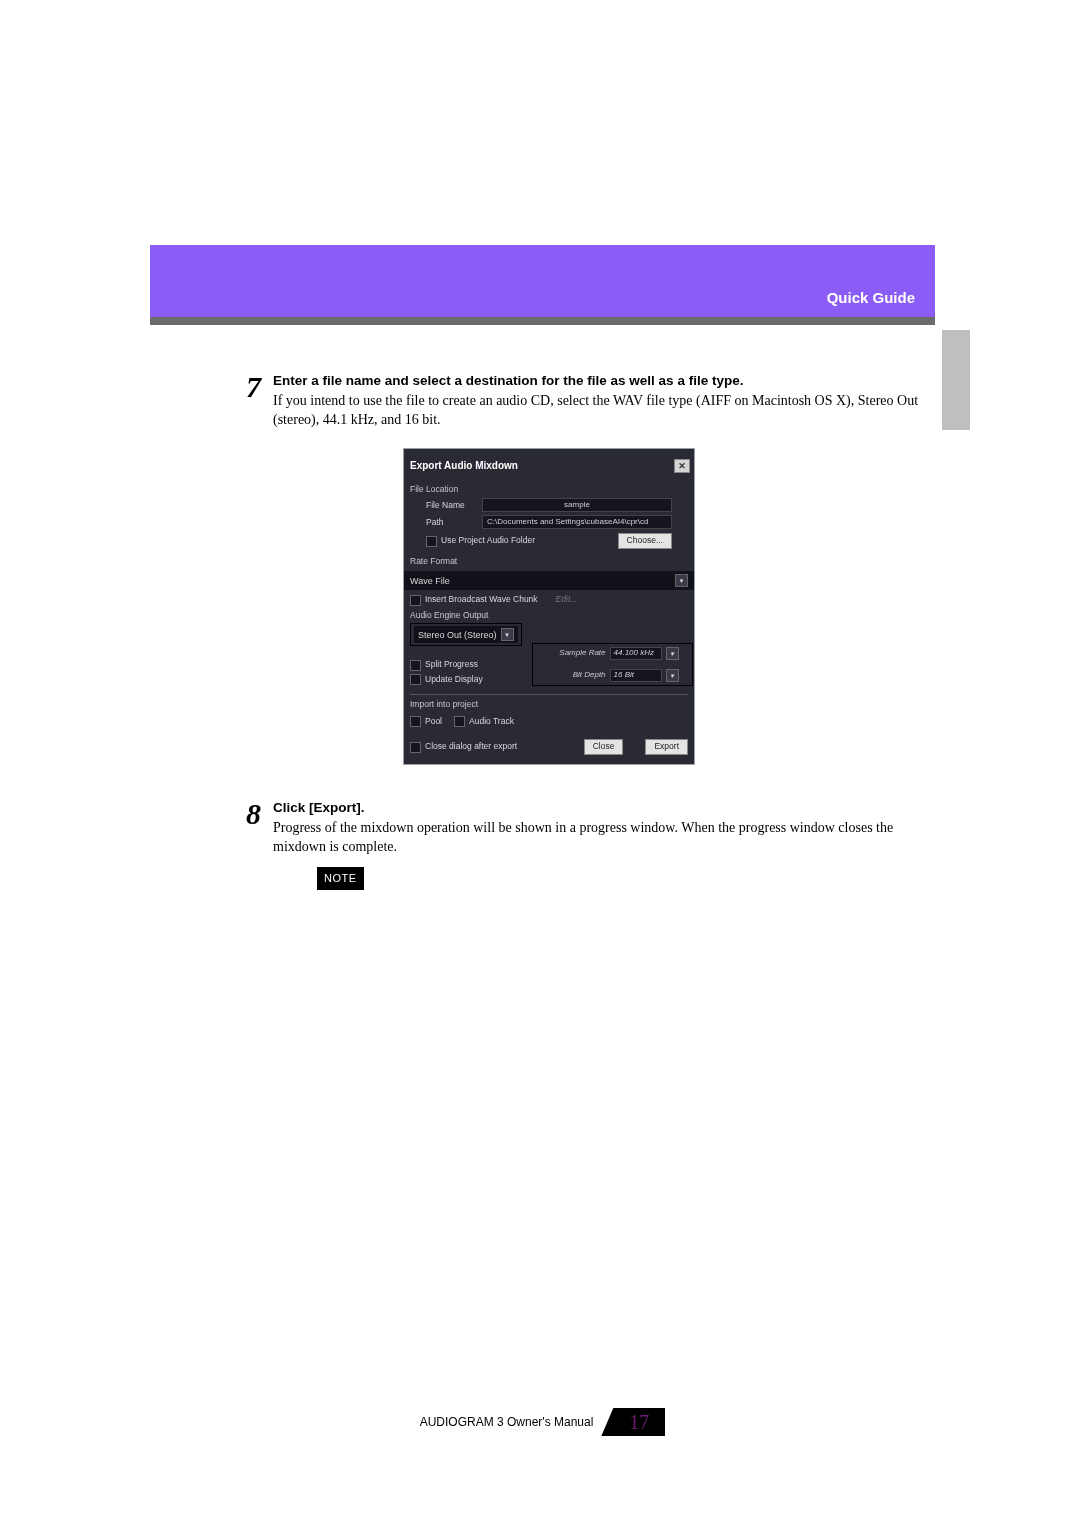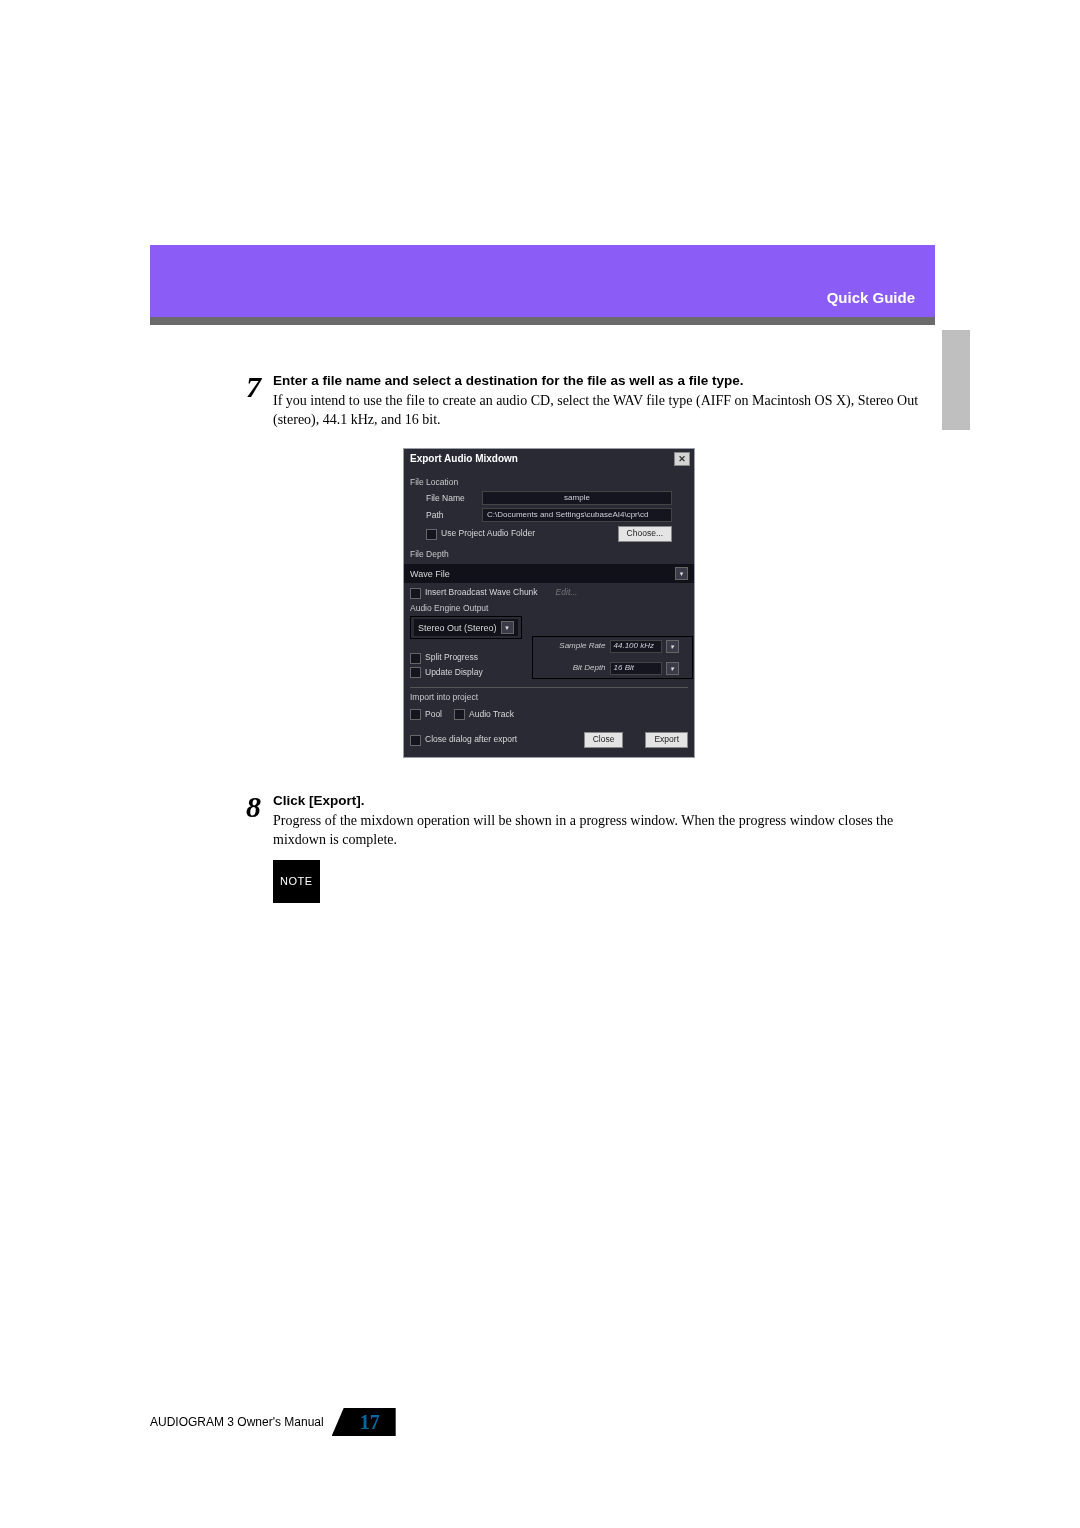--- a/index.html
+++ b/index.html
@@ -83,22 +83,23 @@
     display: flex;
     gap: 10px;
     margin-top: 10px;
     align-items: flex-start;
   }
   .note-badge {
     background: #000000;
     color: #ffffff;
     font-family: Arial, Helvetica, sans-serif;
     font-size: 11px;
-    padding: 14px 7px;
+    padding: 4px 7px;
     letter-spacing: 0.5px;
+    margin-left: 44px;
   }
   .note-text {
     font-family: Arial, Helvetica, sans-serif;
     font-size: 13px;
     flex: 1;
     text-align: justify;
   }
 
   
   .dialog-wrap {
@@ -108,21 +109,21 @@
     border: 1px solid #9aa0a6;
     font-family: Tahoma, Arial, sans-serif;
     font-size: 9px;
   }
   .dlg-titlebar {
     background: #2a2a35;
     color: #ffffff;
     display: flex;
     justify-content: space-between;
     align-items: center;
-    padding: 3px 4px 3px 6px;
+    padding: 10px 4px 3px 6px;
     font-size: 10px;
     font-weight: bold;
     gap: 32px;
   }
   .dlg-close {
     background: #d4d4d4;
     color: #333;
     width: 14px;
     height: 12px;
     display: flex;
@@ -246,21 +247,21 @@
     padding-top: 4px;
   }
 
   
   .page-footer {
     position: absolute;
     left: 150px;
     top: 1408px;
     width: 785px;
     display: flex;
-    justify-content: flex-start;
+    justify-content: center;
     align-items: center;
     gap: 8px;
   }
   .footer-text {
     font-family: Arial, Helvetica, sans-serif;
     font-size: 12px;
     color: #000;
   }
   .footer-pagenum-wrap {
     position: relative;
@@ -271,23 +272,23 @@
     position: absolute;
     left: 0; top: 0;
     width: 64px; height: 28px;
     background: #000;
     clip-path: polygon(12px 0, 100% 0, 100% 100%, 0 100%);
   }
   .footer-pagenum {
     position: absolute;
     left: 0; top: 0;
     width: 64px; height: 28px;
-    color: #0369a1;
+    color: #701a75;
     font-family: "Times New Roman", serif;
-    font-weight: bold;
+    font-weight: normal;
     font-size: 20px;
     display: flex;
     align-items: center;
     justify-content: center;
     padding-left: 6px;
   }
 </style>
 </head>
 <body>
 
@@ -323,21 +324,21 @@
             <div class="dlg-field">C:\Documents and Settings\cubaseAI4\cpr\cd</div>
           </div>
           <div class="dlg-row" style="justify-content:space-between;">
             <div class="dlg-chk">
               <span class="chk"></span>
               <span>Use Project Audio Folder</span>
             </div>
             <div class="dlg-btn">Choose...</div>
           </div>
 
-          <div class="dlg-section-label" style="margin-top:6px;">File Depth</div>
+          <div class="dlg-section-label" style="margin-top:6px;">Rate Format</div>
           <div class="dlg-darkbar">
             <span>Wave File</span>
             <span class="dlg-dd-arrow">▾</span>
           </div>
           <div class="dlg-chk">
             <span class="chk"></span>
             <span>Insert Broadcast Wave Chunk</span>
             <span style="margin-left:14px;color:#777;font-style:italic;">Edit...</span>
           </div>
 

